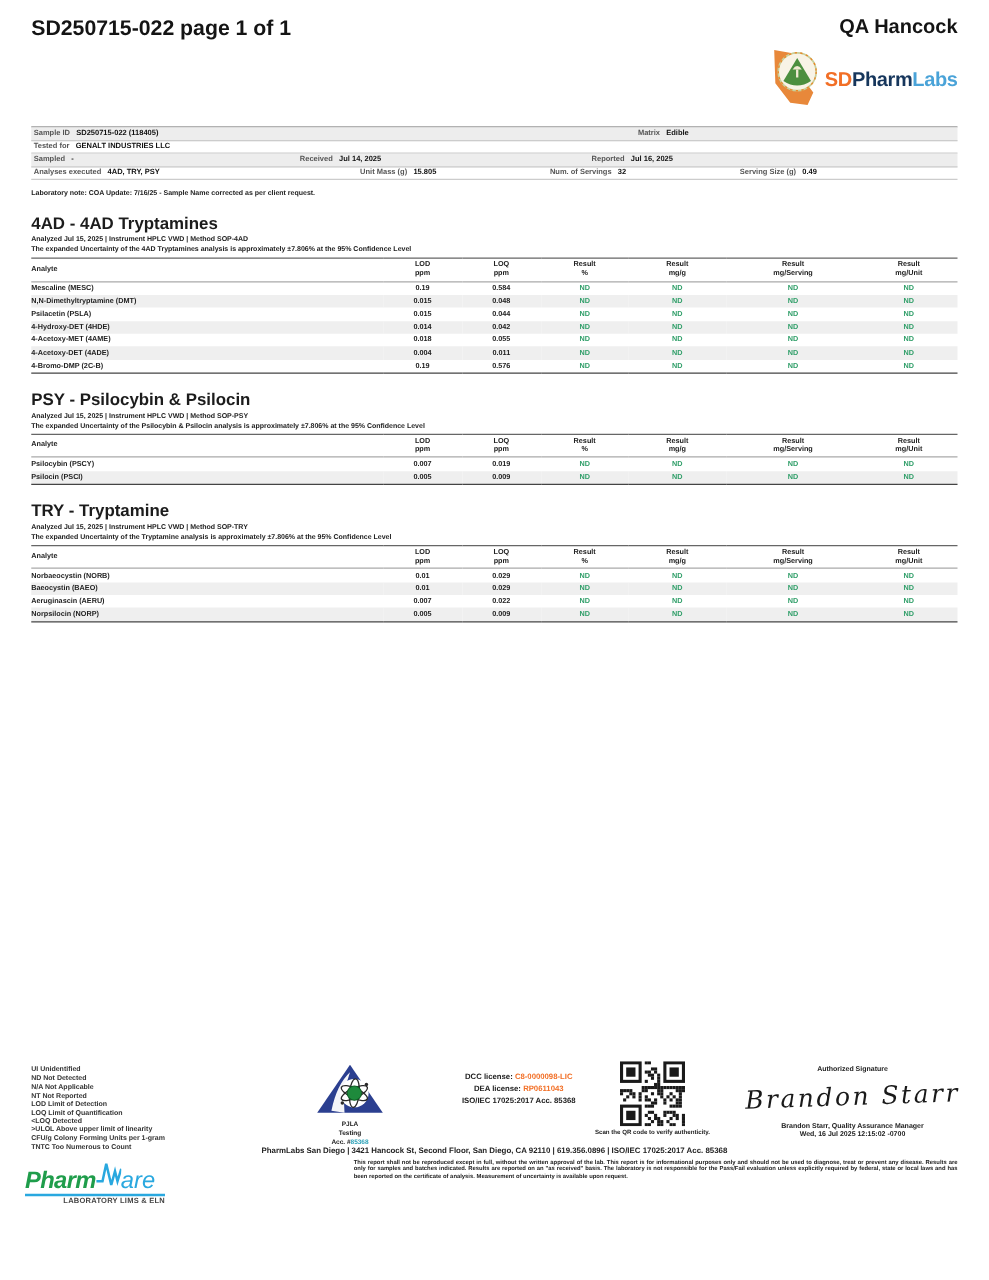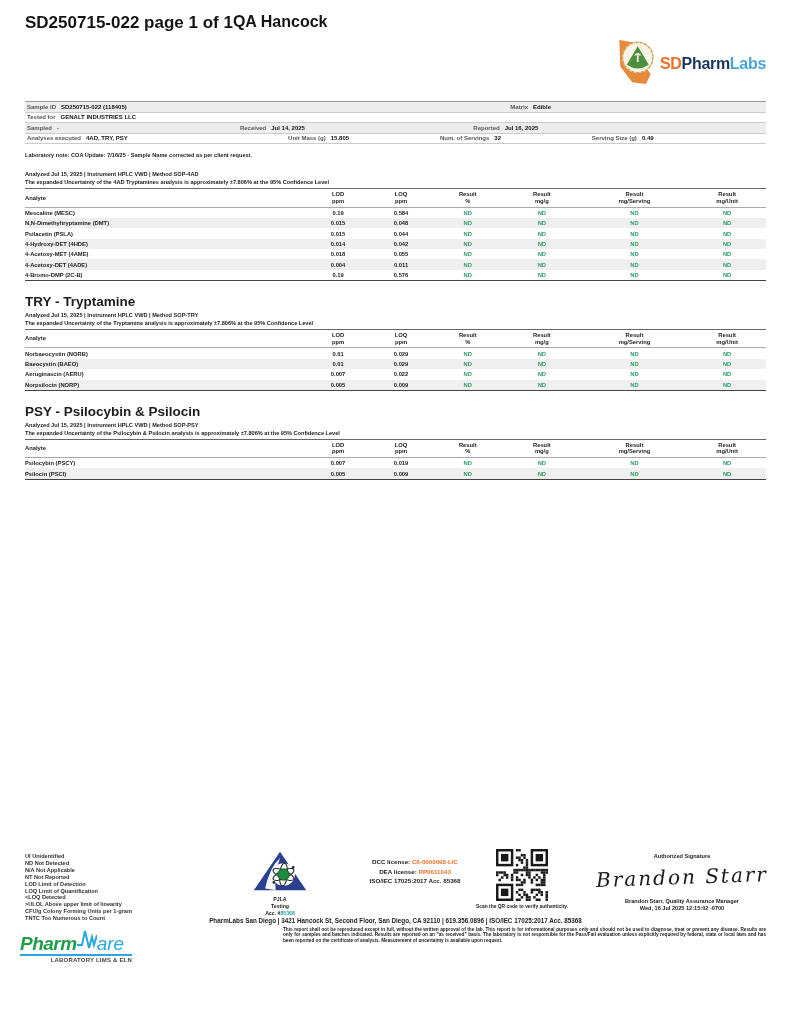--- a/index.html
+++ b/index.html
@@ -1,20 +1,20 @@
 <!DOCTYPE html>
 <html><head>
 <meta charset="utf-8">
 <style>
   html,body{margin:0;padding:0;background:#fff;}
   body{width:791px;height:1024px;font-family:"Liberation Sans",sans-serif;color:#111;position:relative;overflow:hidden;}
   .page{position:relative;width:791px;height:1024px;background:#fff;}
 
   
-  .header-row{display:flex;align-items:flex-start;padding:13px 25px 0;}
+  .header-row{display:flex;justify-content:space-between;align-items:flex-start;padding:13px 25px 0;}
   .doc-id{font-size:17px;font-weight:bold;color:#141414;}
   .qa{font-size:16px;font-weight:600;color:#141414;}
   .subheader{position:relative;margin:12px 25px 0;height:50px;}
   .lab-line{font-size:10.5px;font-weight:bold;color:#16365c;}
   .coa{color:#3f9bd3;font-weight:600;margin-left:4px;}
   .sample-line{margin-top:10px;display:flex;align-items:baseline;}
   .sample-label{font-size:6.5px;color:#f26f26;font-weight:bold;margin-right:4px;}
   .sample-name{font-size:11.5px;font-weight:bold;color:#141414;}
   .brand{position:absolute;right:0;top:-8px;display:flex;align-items:center;gap:2px;}
   .brand-text{font-size:16px;font-weight:bold;letter-spacing:-0.3px;}
@@ -120,20 +120,21 @@
       <span class="pair p0"><span class="lbl">Analyses executed</span><span class="val">4AD, TRY, PSY</span></span>
       <span class="pair p-unitmass"><span class="lbl">Unit Mass (g)</span><span class="val">15.805</span></span>
       <span class="pair p-servings"><span class="lbl">Num. of Servings</span><span class="val">32</span></span>
       <span class="pair p-servsize"><span class="lbl">Serving Size (g)</span><span class="val">0.49</span></span>
     </div>
   </div>
 
   <div class="note">Laboratory note: COA Update: 7/16/25 - Sample Name corrected as per client request.</div>
 
   <div class="section">
+    <div class="sec-title">4AD - 4AD Tryptamines</div>
     <div class="sec-meta">Analyzed Jul 15, 2025  |  Instrument HPLC VWD  | Method SOP-4AD</div>
     <div class="sec-unc">The expanded Uncertainty of the 4AD Tryptamines analysis is approximately ±7.806% at the 95% Confidence Level</div>
     <table class="results">
       <colgroup>
           <col style="width:38%">
           <col style="width:8.5%">
           <col style="width:8.5%">
           <col style="width:9.5%">
           <col style="width:10.5%">
           <col style="width:14.5%">
@@ -222,20 +223,88 @@
             <td>0.011</td>
             <td class="nd">ND</td>
             <td class="nd">ND</td>
             <td class="nd">ND</td>
             <td class="nd">ND</td>
           </tr>
           <tr>
             <td class="analyte">4-Bromo-DMP (2C-B)</td>
             <td>0.19</td>
             <td>0.576</td>
+            <td class="nd">ND</td>
+            <td class="nd">ND</td>
+            <td class="nd">ND</td>
+            <td class="nd">ND</td>
+          </tr>
+        </tbody>
+    </table>
+  </div>
+
+  <div class="section">
+    <div class="sec-title">PSY - Psilocybin &amp; Psilocin</div>
+    <div class="sec-meta">Analyzed Jul 15, 2025  |  Instrument HPLC VWD  | Method SOP-PSY</div>
+    <div class="sec-unc">The expanded Uncertainty of the Psilocybin &amp; Psilocin analysis is approximately ±7.806% at the 95% Confidence Level</div>
+    <table class="results">
+      <colgroup>
+          <col style="width:38%">
+          <col style="width:8.5%">
+          <col style="width:8.5%">
+          <col style="width:9.5%">
+          <col style="width:10.5%">
+          <col style="width:14.5%">
+          <col style="width:10.5%">
+        </colgroup>
+      <thead>
+          <tr>
+            <th>
+              <div>Analyte</div>
+            </th>
+            <th>
+              <div>LOD</div>
+              <div>ppm</div>
+            </th>
+            <th>
+              <div>LOQ</div>
+              <div>ppm</div>
+            </th>
+            <th>
+              <div>Result</div>
+              <div>%</div>
+            </th>
+            <th>
+              <div>Result</div>
+              <div>mg/g</div>
+            </th>
+            <th>
+              <div>Result</div>
+              <div>mg/Serving</div>
+            </th>
+            <th>
+              <div>Result</div>
+              <div>mg/Unit</div>
+            </th>
+          </tr>
+        </thead>
+        <tbody>
+          <tr>
+            <td class="analyte">Psilocybin (PSCY)</td>
+            <td>0.007</td>
+            <td>0.019</td>
+            <td class="nd">ND</td>
+            <td class="nd">ND</td>
+            <td class="nd">ND</td>
+            <td class="nd">ND</td>
+          </tr>
+          <tr>
+            <td class="analyte">Psilocin (PSCI)</td>
+            <td>0.005</td>
+            <td>0.009</td>
             <td class="nd">ND</td>
             <td class="nd">ND</td>
             <td class="nd">ND</td>
             <td class="nd">ND</td>
           </tr>
         </tbody>
     </table>
   </div>
 
   <div class="section">
@@ -306,88 +375,20 @@
             <td class="analyte">Aeruginascin (AERU)</td>
             <td>0.007</td>
             <td>0.022</td>
             <td class="nd">ND</td>
             <td class="nd">ND</td>
             <td class="nd">ND</td>
             <td class="nd">ND</td>
           </tr>
           <tr>
             <td class="analyte">Norpsilocin (NORP)</td>
-            <td>0.005</td>
-            <td>0.009</td>
-            <td class="nd">ND</td>
-            <td class="nd">ND</td>
-            <td class="nd">ND</td>
-            <td class="nd">ND</td>
-          </tr>
-        </tbody>
-    </table>
-  </div>
-
-  <div class="section">
-    <div class="sec-title">PSY - Psilocybin &amp; Psilocin</div>
-    <div class="sec-meta">Analyzed Jul 15, 2025  |  Instrument HPLC VWD  | Method SOP-PSY</div>
-    <div class="sec-unc">The expanded Uncertainty of the Psilocybin &amp; Psilocin analysis is approximately ±7.806% at the 95% Confidence Level</div>
-    <table class="results">
-      <colgroup>
-          <col style="width:38%">
-          <col style="width:8.5%">
-          <col style="width:8.5%">
-          <col style="width:9.5%">
-          <col style="width:10.5%">
-          <col style="width:14.5%">
-          <col style="width:10.5%">
-        </colgroup>
-      <thead>
-          <tr>
-            <th>
-              <div>Analyte</div>
-            </th>
-            <th>
-              <div>LOD</div>
-              <div>ppm</div>
-            </th>
-            <th>
-              <div>LOQ</div>
-              <div>ppm</div>
-            </th>
-            <th>
-              <div>Result</div>
-              <div>%</div>
-            </th>
-            <th>
-              <div>Result</div>
-              <div>mg/g</div>
-            </th>
-            <th>
-              <div>Result</div>
-              <div>mg/Serving</div>
-            </th>
-            <th>
-              <div>Result</div>
-              <div>mg/Unit</div>
-            </th>
-          </tr>
-        </thead>
-        <tbody>
-          <tr>
-            <td class="analyte">Psilocybin (PSCY)</td>
-            <td>0.007</td>
-            <td>0.019</td>
-            <td class="nd">ND</td>
-            <td class="nd">ND</td>
-            <td class="nd">ND</td>
-            <td class="nd">ND</td>
-          </tr>
-          <tr>
-            <td class="analyte">Psilocin (PSCI)</td>
             <td>0.005</td>
             <td>0.009</td>
             <td class="nd">ND</td>
             <td class="nd">ND</td>
             <td class="nd">ND</td>
             <td class="nd">ND</td>
           </tr>
         </tbody>
     </table>
   </div>

